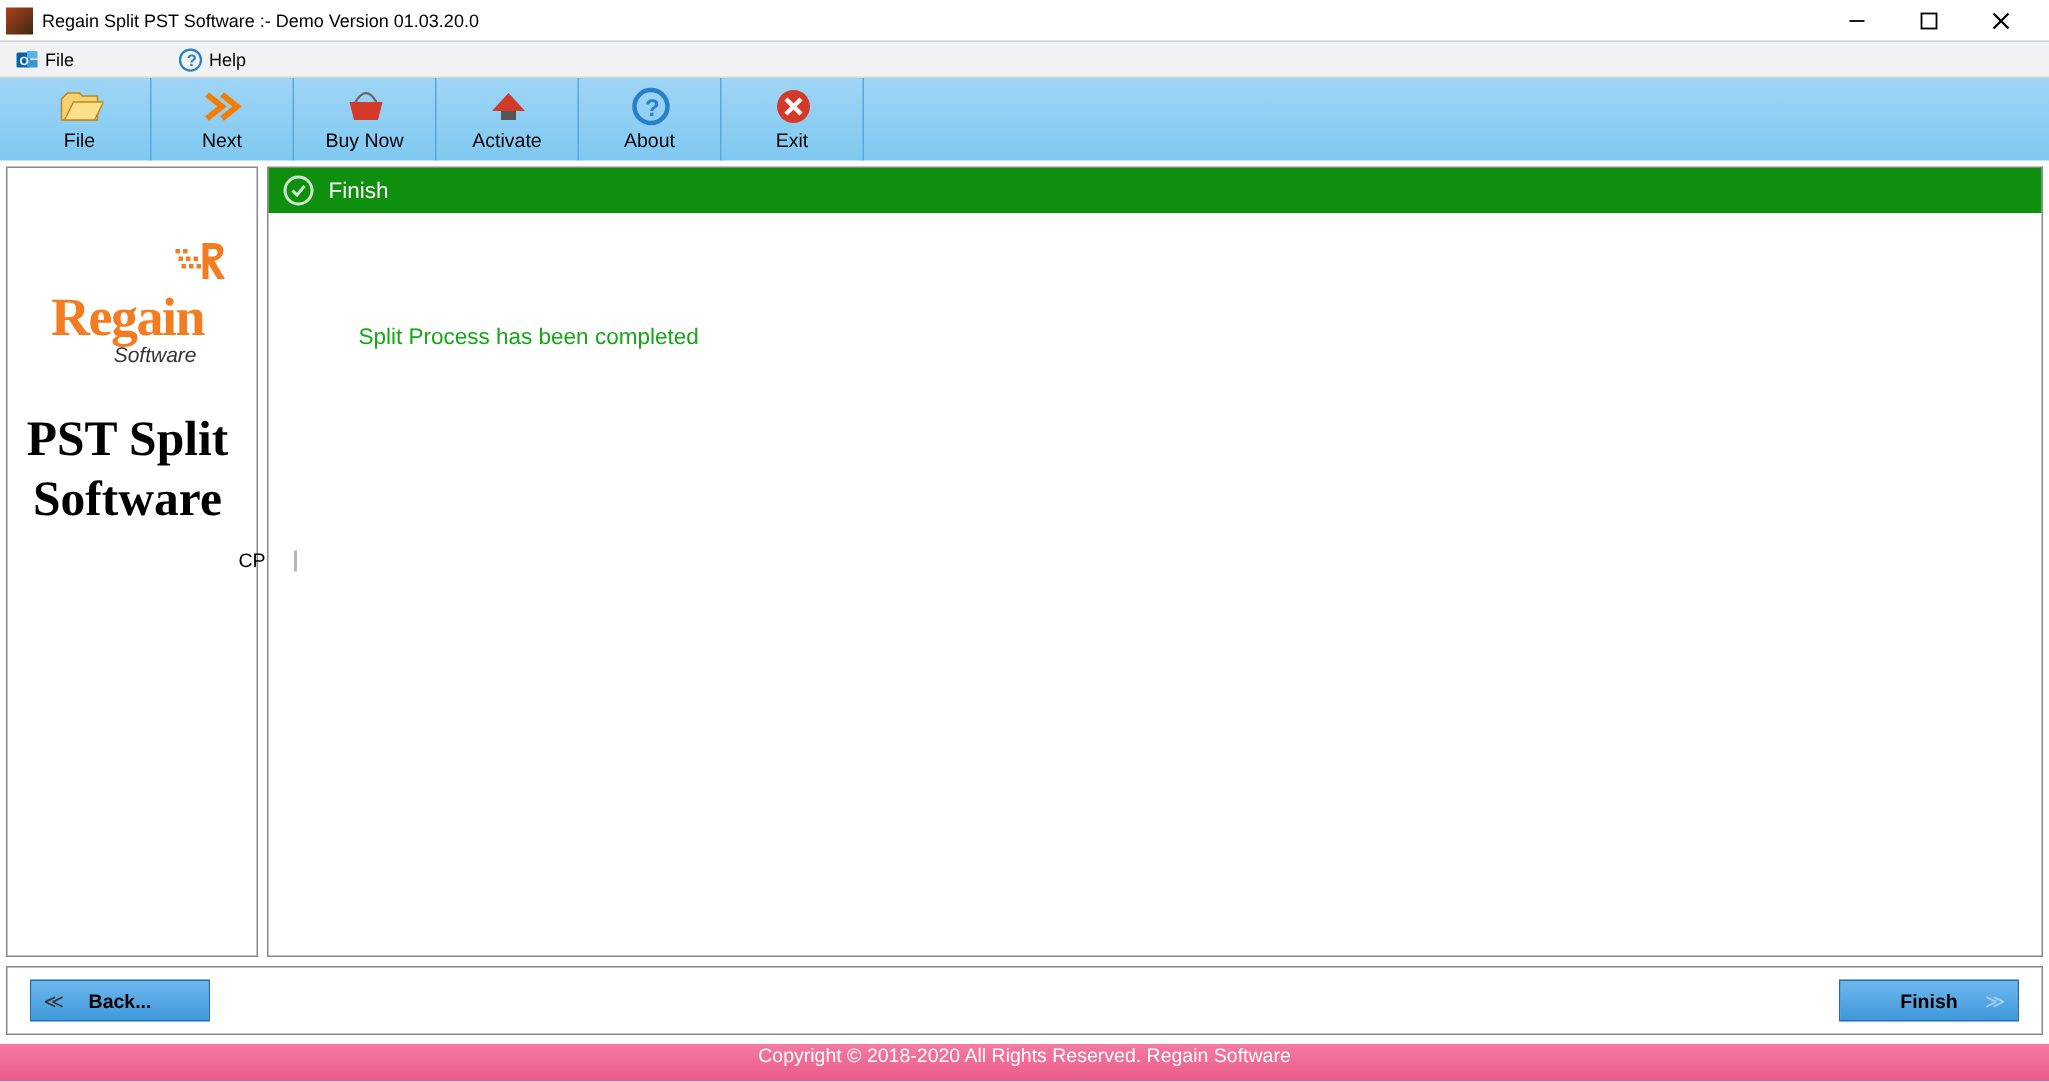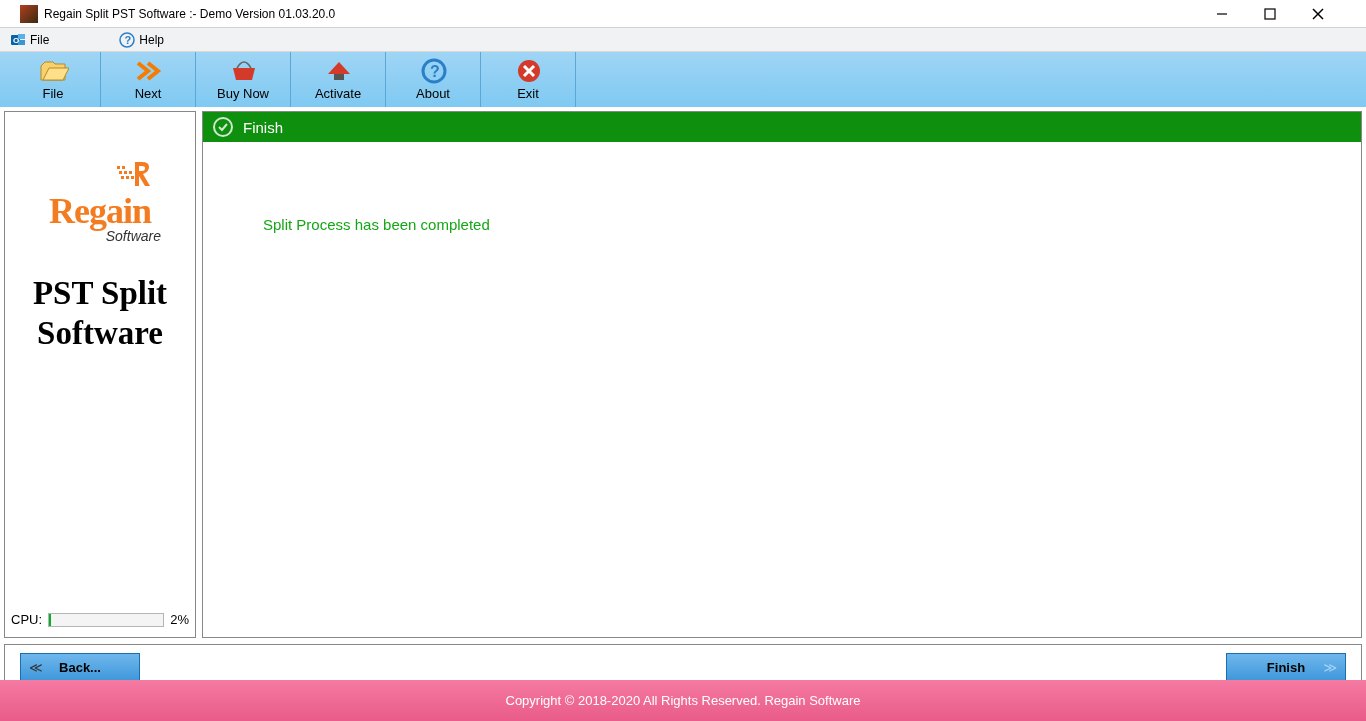--- a/index.html
+++ b/index.html
@@ -1,35 +1,35 @@
 <!DOCTYPE html>
 <html><head>
 <meta charset="utf-8">
 <style>
   * { box-sizing: border-box; margin: 0; padding: 0; }
   body { width: 1366px; height: 721px; font-family: 'Segoe UI', Tahoma, sans-serif; font-size: 12px; background: #fff; overflow: hidden; position: relative; }
 
-  .titlebar { height: 28px; background: #fff; display: flex; align-items: center; padding: 0 20px; border-bottom: 1px solid #d0d0d0; }
+  .titlebar { height: 28px; background: #fff; display: flex; align-items: center; padding: 0 4px; border-bottom: 1px solid #d0d0d0; }
   .titlebar .app-icon { width: 18px; height: 18px; margin-right: 6px; background: linear-gradient(135deg,#b04020,#3a2a10); display:inline-block; }
   .titlebar .title-text { flex: 0 0 auto; font-size: 12px; color: #000; }
   .titlebar .spacer { flex: 1; }
   .win-controls { display: flex; gap: 8px; align-items: center; padding-right: 8px; }
   .win-btn { width: 40px; height: 24px; display:flex; align-items:center; justify-content:center; cursor:pointer; }
   .win-btn svg { stroke:#000; }
 
   .menubar { height: 24px; background: #f1f2f3; display:flex; align-items:center; gap: 70px; padding-left: 10px; border-bottom:1px solid #d8d8d8; }
   .menu-item { display:flex; align-items:center; gap:4px; font-size:12px; cursor:pointer; color:#000; }
   .menu-icon { width:16px; height:16px; display:inline-flex; align-items:center; justify-content:center; }
 
   .toolbar { height: 55px; background: linear-gradient(#9fd5f5,#7fc9f2); display:flex; align-items:center; padding: 0 6px; }
   .tool-btn { width: 95px; height: 55px; display:flex; flex-direction:column; align-items:center; justify-content:center; border-right: 1px solid #5aa8d8; cursor:pointer; font-size:13px; color:#000; gap:2px; }
   .tool-btn .tool-icon { width:28px; height:26px; }
 
   .content-row { display:flex; height: 527px; margin: 4px 4px 0 4px; gap: 6px; }
-  .sidebar { width: 192px; border:1px solid #888; background:#fff; display:flex; flex-direction:column; padding: 8px 6px 6px 6px; }
+  .sidebar { width: 168px; border:1px solid #888; background:#fff; display:flex; flex-direction:row; padding: 8px 6px 6px 6px; }
   .logo-area { flex:0 0 auto; text-align:center; margin-top: 40px; }
   .logo-regain-top { font-family: Georgia, serif; font-weight:bold; font-size: 36px; color:#f47c20; letter-spacing:-1px; }
   .logo-regain-sub { font-size: 14px; color:#333; text-align:right; margin-right:28px; margin-top:-4px; font-style: italic; }
   .product-name { font-family: 'Times New Roman', serif; font-size: 33px; line-height: 1.2; margin-top: 30px; color:#000;font-weight:bold; }
   .sidebar-spacer { flex:1; }
   .cpu-row { display:flex; align-items:center; gap:6px; font-size:13px; color:#000; margin-bottom:4px;justify-content:flex-end; }
   .cpu-bar-outer { flex:1; height:14px; border:1px solid #b5b5b5; background:#f4f4f4; position:relative; }
   .cpu-bar-inner { height:100%; background:#06b025; }
 
   .main { flex:1; border:1px solid #888; background:#fff; display:flex; flex-direction:column; }
@@ -37,21 +37,21 @@
   .finish-check { width:20px; height:20px; border-radius:50%; border:2px solid #cfe9cf; display:flex; align-items:center; justify-content:center; }
   .result-area { flex:1; padding: 74px 0 0 60px; }
   .result-text { color:#15a615; font-size:15px; }
 
   .nav-row { height: 46px; margin: 6px 4px 0 4px; border:1px solid #888; background:#fff; display:flex; align-items:center; padding: 0 15px; }
   .nav-spacer { flex:1; }
   .nav-btn { width: 120px; height: 28px; border:1px solid #1a6fb0; background: linear-gradient(#6fb7ec,#3f98db); color:#000; font-size:13px; font-weight:bold; display:flex; align-items:center; justify-content:center; cursor:pointer; position:relative; }
   .nav-btn .arrow-left { position:absolute; left:8px; font-weight:normal; color:#333; }
   .nav-btn .arrow-right { position:absolute; right:8px; font-weight:normal; color:#a8d4f4; }
 
-  .footer { position:absolute; bottom:0; left:0; width:1366px; height: 41px; background: linear-gradient(#f57aa2, #e95b8a); color:#fff; display:flex; align-items:center; justify-content:center; font-size:13px; }
+  .footer { position:absolute; bottom:0; left:0; width:1366px; height: 25px; background: linear-gradient(#f57aa2, #e95b8a); color:#fff; display:flex; justify-content:center; font-size:13px; }
 </style>
 </head>
 <body>
 
 <div class="titlebar">
   <span class="app-icon"></span>
   <span class="title-text">Regain Split PST Software :- Demo Version 01.03.20.0</span>
   <span class="spacer"></span>
   <div class="win-controls">
     <div class="win-btn">

